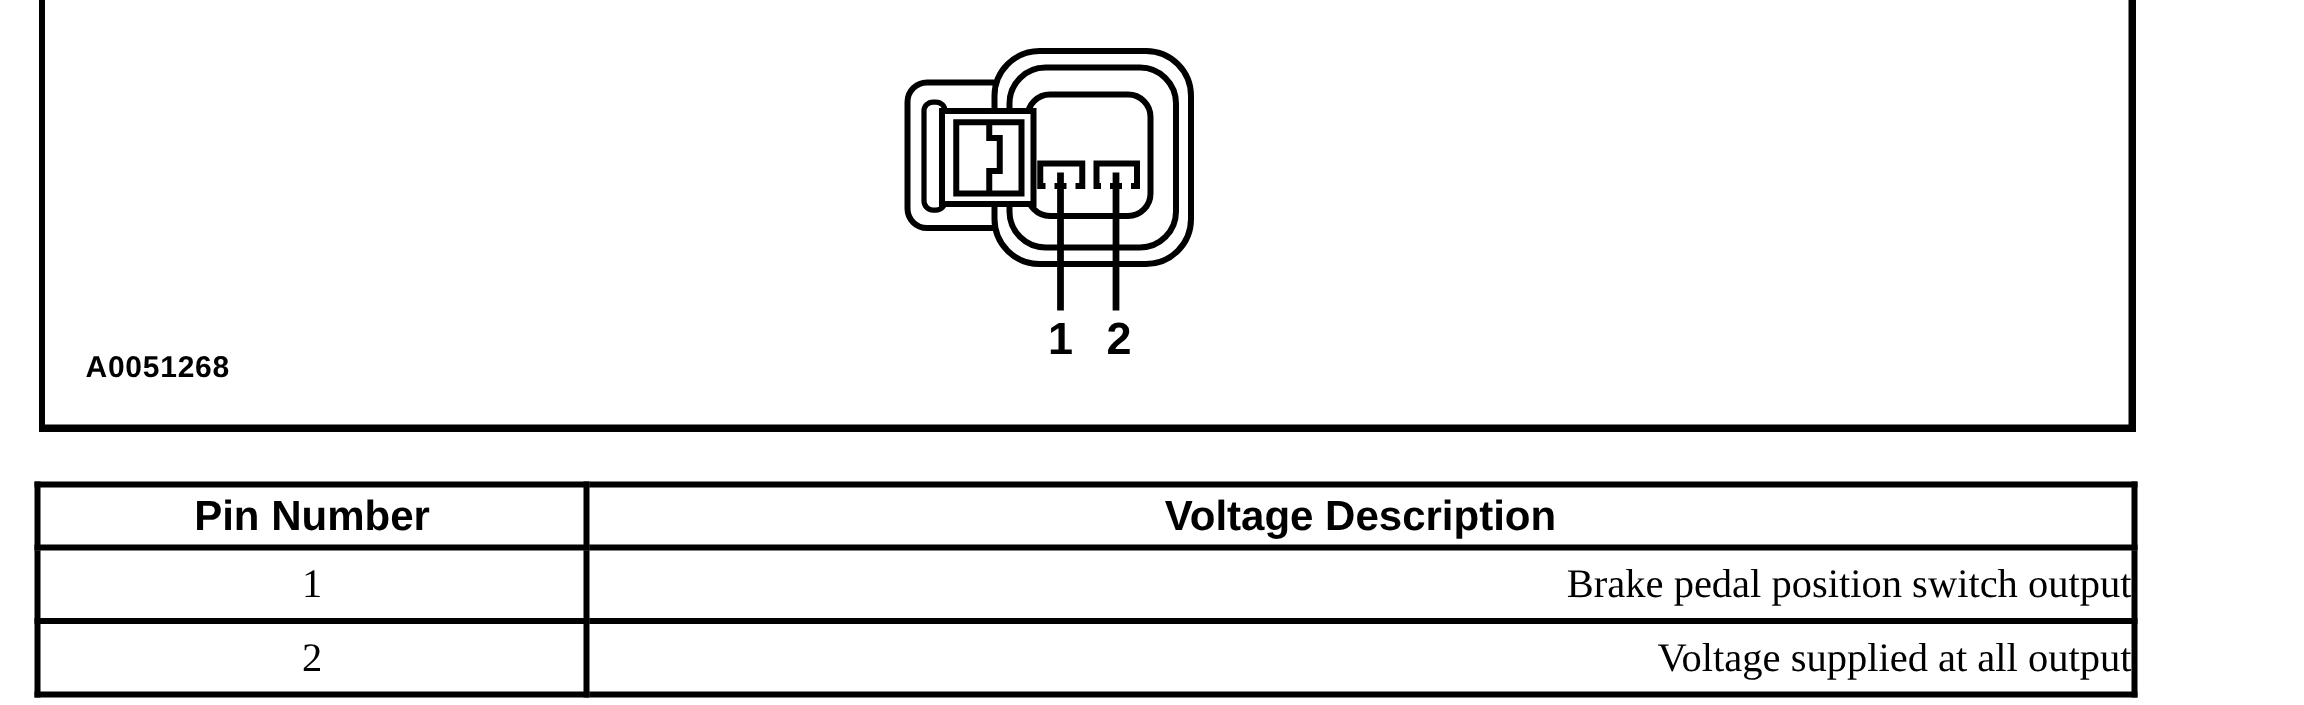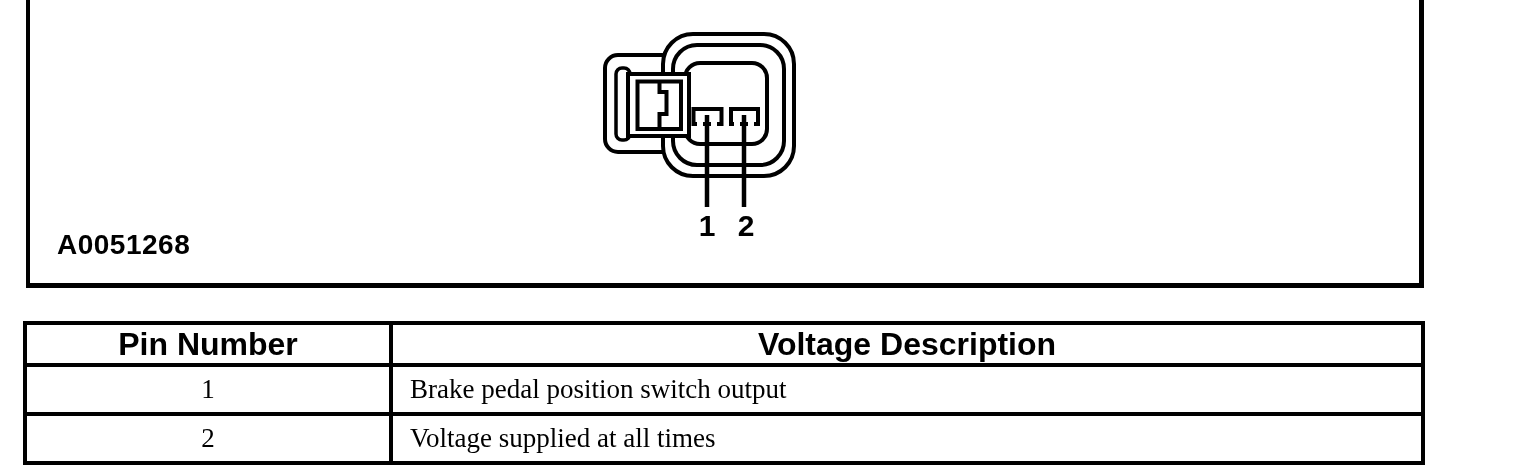--- a/index.html
+++ b/index.html
@@ -36,21 +36,21 @@
     top: 25px;
     width: 220px;
     height: 220px;
   }
 
   .figure-label {
     position: absolute;
     left: 57px;
     top: 233px;
     font-weight: bold;
-    font-size: 28px;
+    font-size: 20px;
     letter-spacing: 0.5px;
     line-height: 24px;
   }
 
   
   .pinout-table {
     position: absolute;
     left: 23px;
     top: 321px;
     width: 1402px;
@@ -62,36 +62,36 @@
   .pinout-table td {
     border: 4px solid #000;
     padding: 0;
     overflow: hidden;
     white-space: nowrap;
   }
   .pinout-table thead th {
     height: 38px;
     font-family: "Liberation Sans", sans-serif;
     font-weight: bold;
-    font-size: 32px;
+    font-size: 28px;
     text-align: center;
     vertical-align: middle;
   }
   .pinout-table tbody td {
     height: 45px;
     font-family: "Liberation Serif", serif;
     font-weight: normal;
     font-size: 27px;
     vertical-align: middle;
   }
   .pinout-table tbody td.pin-cell {
     text-align: center;
   }
   .pinout-table tbody td.desc-cell {
-    text-align: left;
+    text-align: right;
     padding-left: 17px;
   }
 
   .pin-label-text {
     font-family: "Liberation Sans", sans-serif;
     font-weight: bold;
     font-size: 30px;
   }
 </style>
 </head>
@@ -146,16 +146,16 @@
       <th>Voltage Description</th>
     </tr>
   </thead>
   <tbody>
     <tr>
       <td class="pin-cell">1</td>
       <td class="desc-cell">Brake pedal position switch output</td>
     </tr>
     <tr>
       <td class="pin-cell">2</td>
-      <td class="desc-cell">Voltage supplied at all times</td>
+      <td class="desc-cell">Voltage supplied at all output</td>
     </tr>
   </tbody>
 </table>
 
 </body></html>

